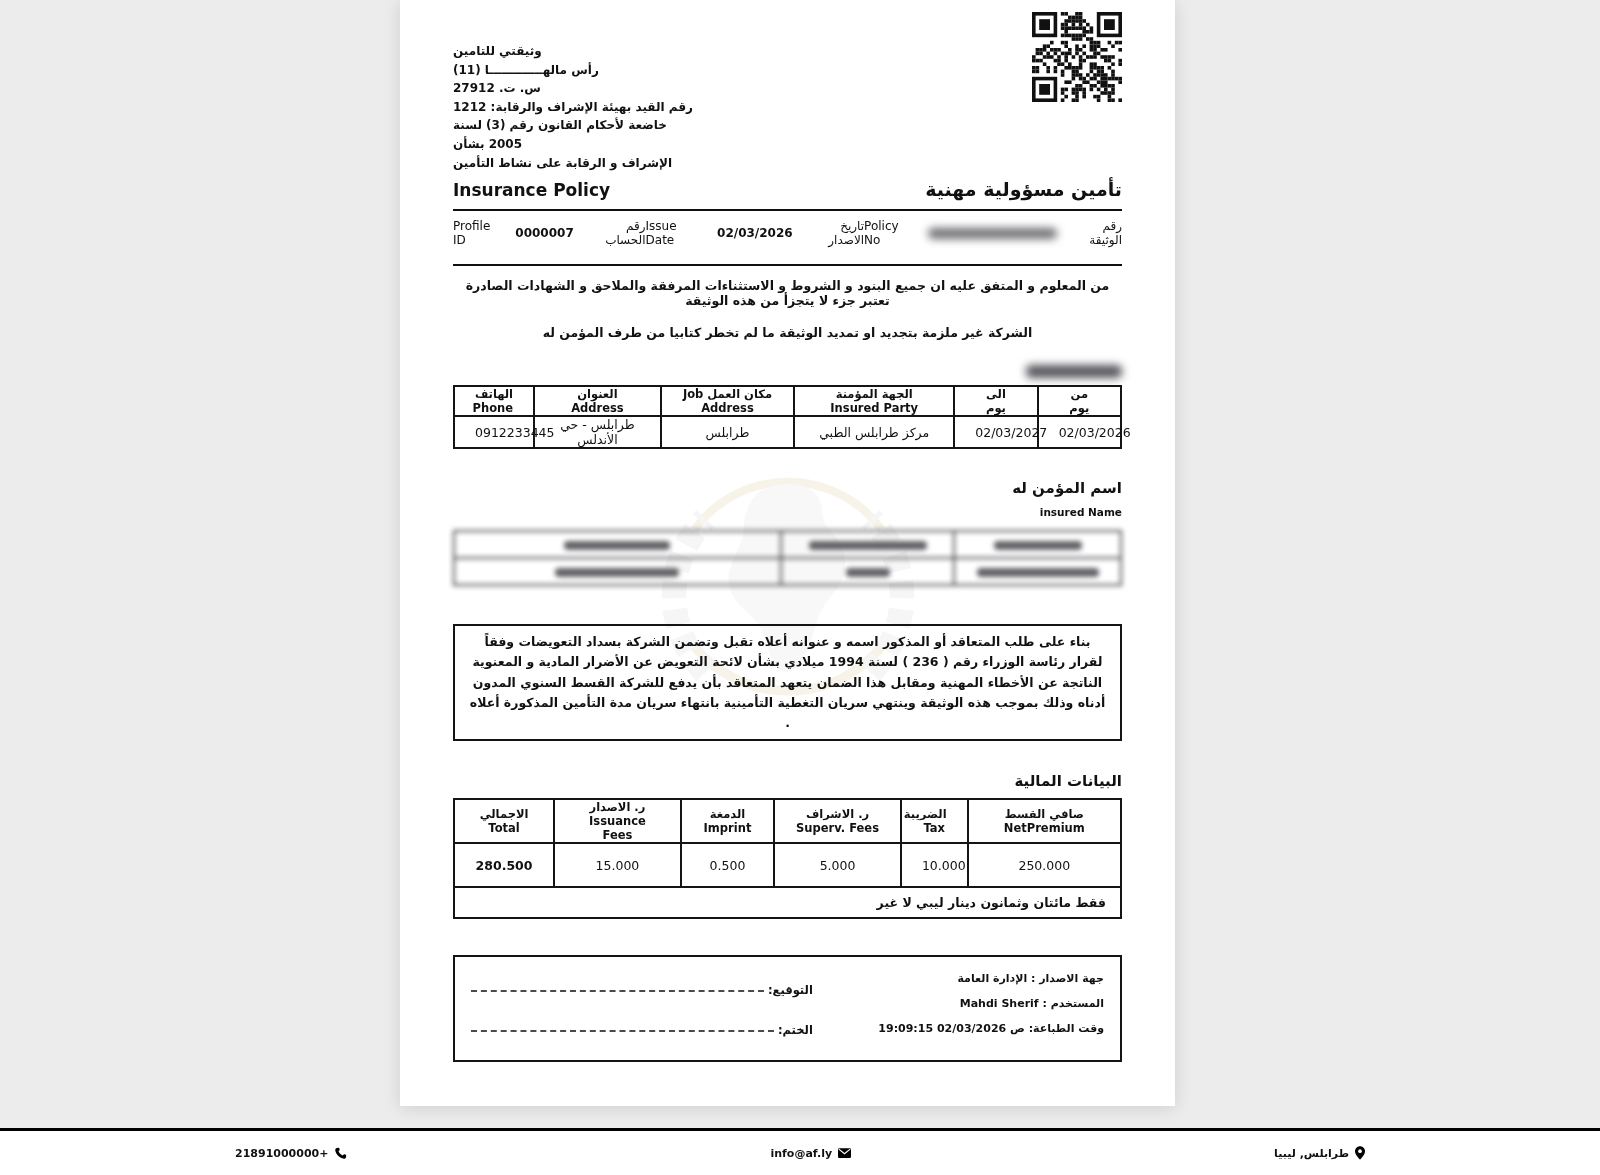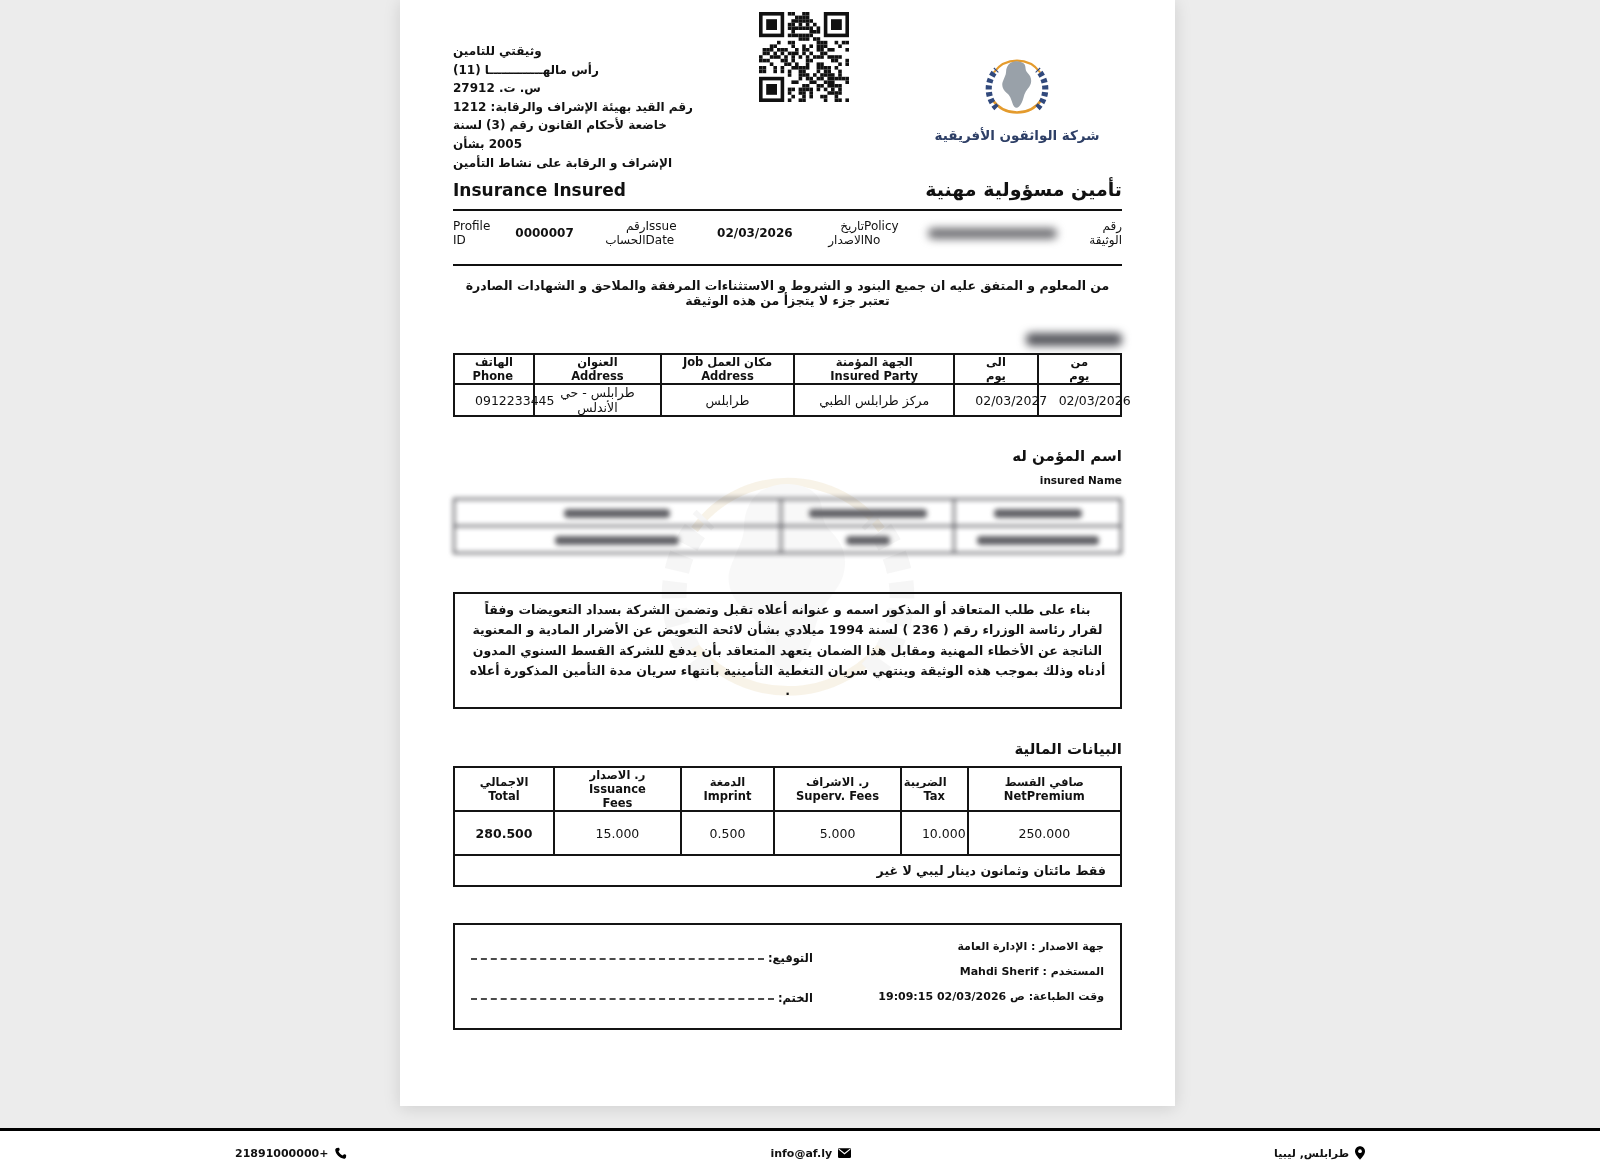--- a/index.html
+++ b/index.html
@@ -117,30 +117,20 @@
       <path d="M26 30 A42 42 0 0 1 94 30" fill="none" stroke="#c9a24b" stroke-width="3"></path>
       <path d="M24 70 A44 44 0 0 0 96 70" fill="none" stroke="#c9a24b" stroke-width="3.5"></path>
       <path d="M30 82 A40 40 0 0 1 30 26" fill="none" stroke="#b7b7b7" stroke-width="9" stroke-dasharray="6 4"></path>
       <path d="M90 82 A40 40 0 0 0 90 26" fill="none" stroke="#b7b7b7" stroke-width="9" stroke-dasharray="6 4"></path>
       <path d="M50 16 C57 12 66 13 70 17 C74 21 71 26 75 30 C80 35 82 40 80 47 C78 53 73 56 71 62 C69 68 68 75 63 80 C59 84 55 81 53 74 C51 68 50 64 45 60 C40 56 37 50 39 44 C41 38 44 34 44 29 C44 24 46 19 50 16 Z" fill="#cccccc"></path>
     </svg>
 
     <div class="page-inner">
 
       <div class="top-row">
-        <div class="brand">
-          <svg viewBox="0 0 120 104" width="82" height="71">
-            <path d="M26 30 A42 42 0 0 1 94 30" fill="none" stroke="#e49b2d" stroke-width="3"></path>
-            <path d="M24 70 A44 44 0 0 0 96 70" fill="none" stroke="#e49b2d" stroke-width="3.5"></path>
-            <path d="M30 82 A40 40 0 0 1 30 26" fill="none" stroke="#31497c" stroke-width="9" stroke-dasharray="6 4"></path>
-            <path d="M90 82 A40 40 0 0 0 90 26" fill="none" stroke="#31497c" stroke-width="9" stroke-dasharray="6 4"></path>
-            <path d="M50 16 C57 12 66 13 70 17 C74 21 71 26 75 30 C80 35 82 40 80 47 C78 53 73 56 71 62 C69 68 68 75 63 80 C59 84 55 81 53 74 C51 68 50 64 45 60 C40 56 37 50 39 44 C41 38 44 34 44 29 C44 24 46 19 50 16 Z" fill="#99a1a9"></path>
-          </svg>
-          <div class="brand-name">شركة الواثقون الأفريقية</div>
-        </div>
 
         <div class="qr-wrap" id="qr"><svg viewBox="0 0 90 90" width="90" height="90">
               <rect x="28.8" y="0" width="3.6" height="3.6" fill="#111"></rect>
               <rect x="32.4" y="0" width="3.6" height="3.6" fill="#111"></rect>
               <rect x="43.2" y="0" width="3.6" height="3.6" fill="#111"></rect>
               <rect x="46.800000000000004" y="0" width="3.6" height="3.6" fill="#111"></rect>
               <rect x="36" y="3.6" width="3.6" height="3.6" fill="#111"></rect>
               <rect x="39.6" y="3.6" width="3.6" height="3.6" fill="#111"></rect>
               <rect x="43.2" y="3.6" width="3.6" height="3.6" fill="#111"></rect>
               <rect x="46.800000000000004" y="3.6" width="3.6" height="3.6" fill="#111"></rect>
@@ -366,21 +356,21 @@
           <div>رأس مالهـــــــــــــا (11)</div>
           <div>س. ت. 27912</div>
           <div>رقم القيد بهيئة الإشراف والرقابة: 1212</div>
           <div>خاضعة لأحكام القانون رقم (3) لسنة 2005 بشأن</div>
           <div>الإشراف و الرقابة على نشاط التأمين</div>
         </div>
       </div>
 
       <div class="title-row">
         <div class="title-ar">تأمين مسؤولية مهنية</div>
-        <div class="title-en">Insurance Insured</div>
+        <div class="title-en">Insurance Policy</div>
       </div>
 
       <hr class="rule">
 
       <div class="meta-row">
         <div class="meta-group">
           <span class="meta-label-ar">رقم الوثيقة</span>
           <span class="redact-blob blob-policy"></span>
           <span class="meta-label-en">Policy No</span>
         </div>
@@ -392,20 +382,21 @@
         <div class="meta-group">
           <span class="meta-label-ar">رقم الحساب</span>
           <span class="meta-value">0000007</span>
           <span class="meta-label-en">Profile ID</span>
         </div>
       </div>
 
       <hr class="rule">
 
       <div class="notice-ar">من المعلوم و المتفق عليه ان جميع البنود و الشروط و الاستثناءات المرفقة والملاحق و الشهادات الصادرة تعتبر جزء لا يتجزأ من هذه الوثيقة</div>
+      <div class="notice-ar notice-ar2">الشركة غير ملزمة بتجديد او تمديد الوثيقة ما لم تخطر كتابيا من طرف المؤمن له</div>
 
       <div class="blur-title-row">
         <span class="redact-blob blob-section"></span>
       </div>
 
       <table class="cov-table">
         <colgroup>
           <col style="width:12.5%">
             <col style="width:12.5%">
             <col style="width:24%">

